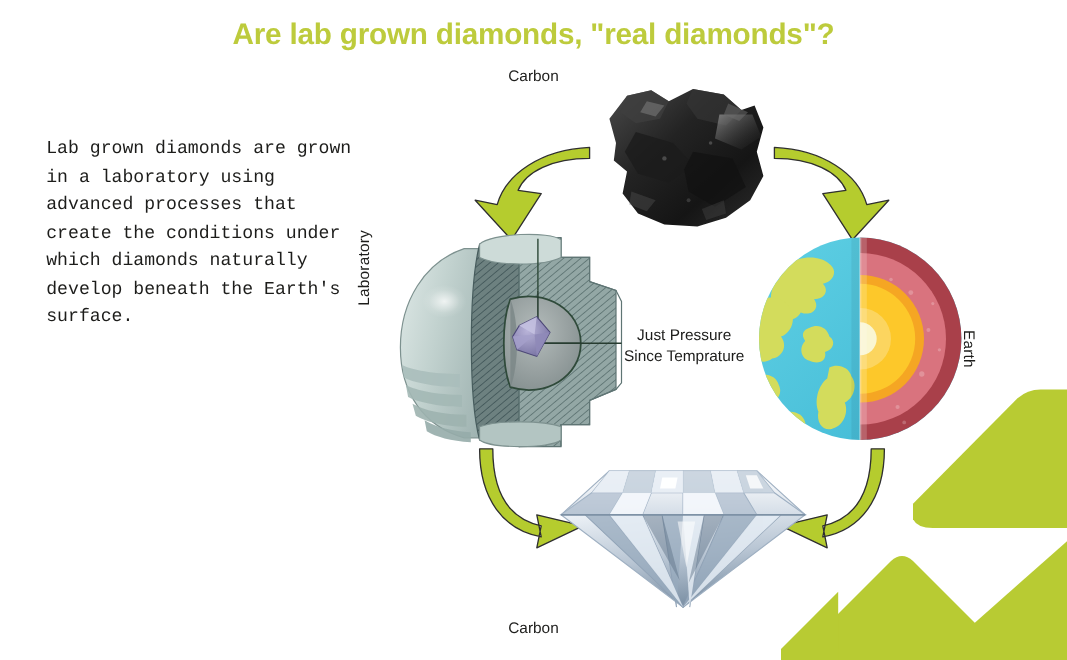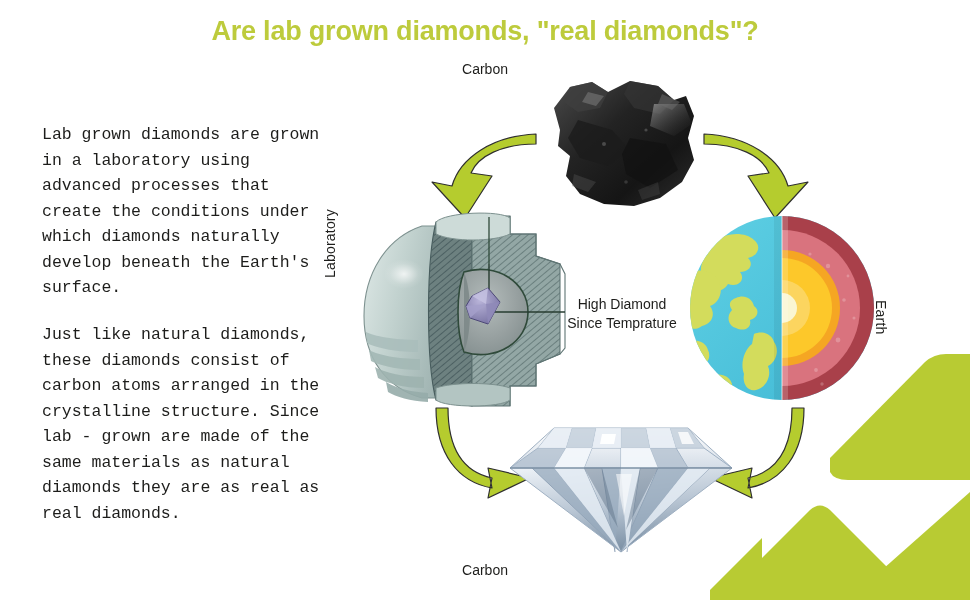--- a/index.html
+++ b/index.html
@@ -82,21 +82,20 @@
     <path d="M 260 142 L 260 250 L 138 250 Z" fill="#b8cb33"></path>
     <path d="M 10 250 L 100 160 Q 110 151 120 160 L 210 250 Z" fill="#b8cb33"></path>
     <path d="M 0 160 L 0 250 L 0 250 Z" fill="#b8cb33"></path>
     <path d="M -10 250 L 52 188 L 52 250 Z" fill="#b8cb33"></path>
   </svg>
 
   <div id="title">Are lab grown diamonds, "real diamonds"?</div>
 
   <div id="copy">
     <p>Lab grown diamonds are grown in a laboratory using advanced processes that create the conditions under which diamonds naturally develop beneath the Earth's surface.</p>
-    <p>Just like natural diamonds, these diamonds consist of carbon atoms arranged in the crystalline structure. Since lab - grown are made of the same materials as natural diamonds they are as real as real diamonds.</p>
   </div>
 
   <svg class="art" id="art-carbon" viewBox="0 0 176 132">
     <defs>
       <linearGradient id="coalG" x1="0" y1="0" x2="1" y2="1">
         <stop offset="0%" stop-color="#4a4a4a"></stop>
         <stop offset="38%" stop-color="#232323"></stop>
         <stop offset="70%" stop-color="#151515"></stop>
         <stop offset="100%" stop-color="#2e2e2e"></stop>
       </linearGradient>
@@ -351,17 +350,17 @@
     <path d="M110 22 L124 22 L122 32 L108 32 Z" fill="#ffffff" opacity=".95"></path>
     <path d="M186 20 L196 20 L202 32 L190 32 Z" fill="#ffffff" opacity=".8"></path>
     <path d="M124 62 L140 62 L132 104 Z" fill="#ffffff" opacity=".55"></path>
   </svg>
 
   <div class="cyc-label" id="label-carbon">Carbon</div>
   <div class="cyc-label" id="label-diamond">Carbon</div>
   <div class="cyc-label" id="label-lab">Laboratory</div>
   <div class="cyc-label" id="label-earth">Earth</div>
   <div class="cyc-label" id="label-center">
-    <div>High Diamond</div>
+    <div>Just Pressure</div>
     <div>Since Temprature</div>
   </div>
 
 </div>
 
 </body></html>

